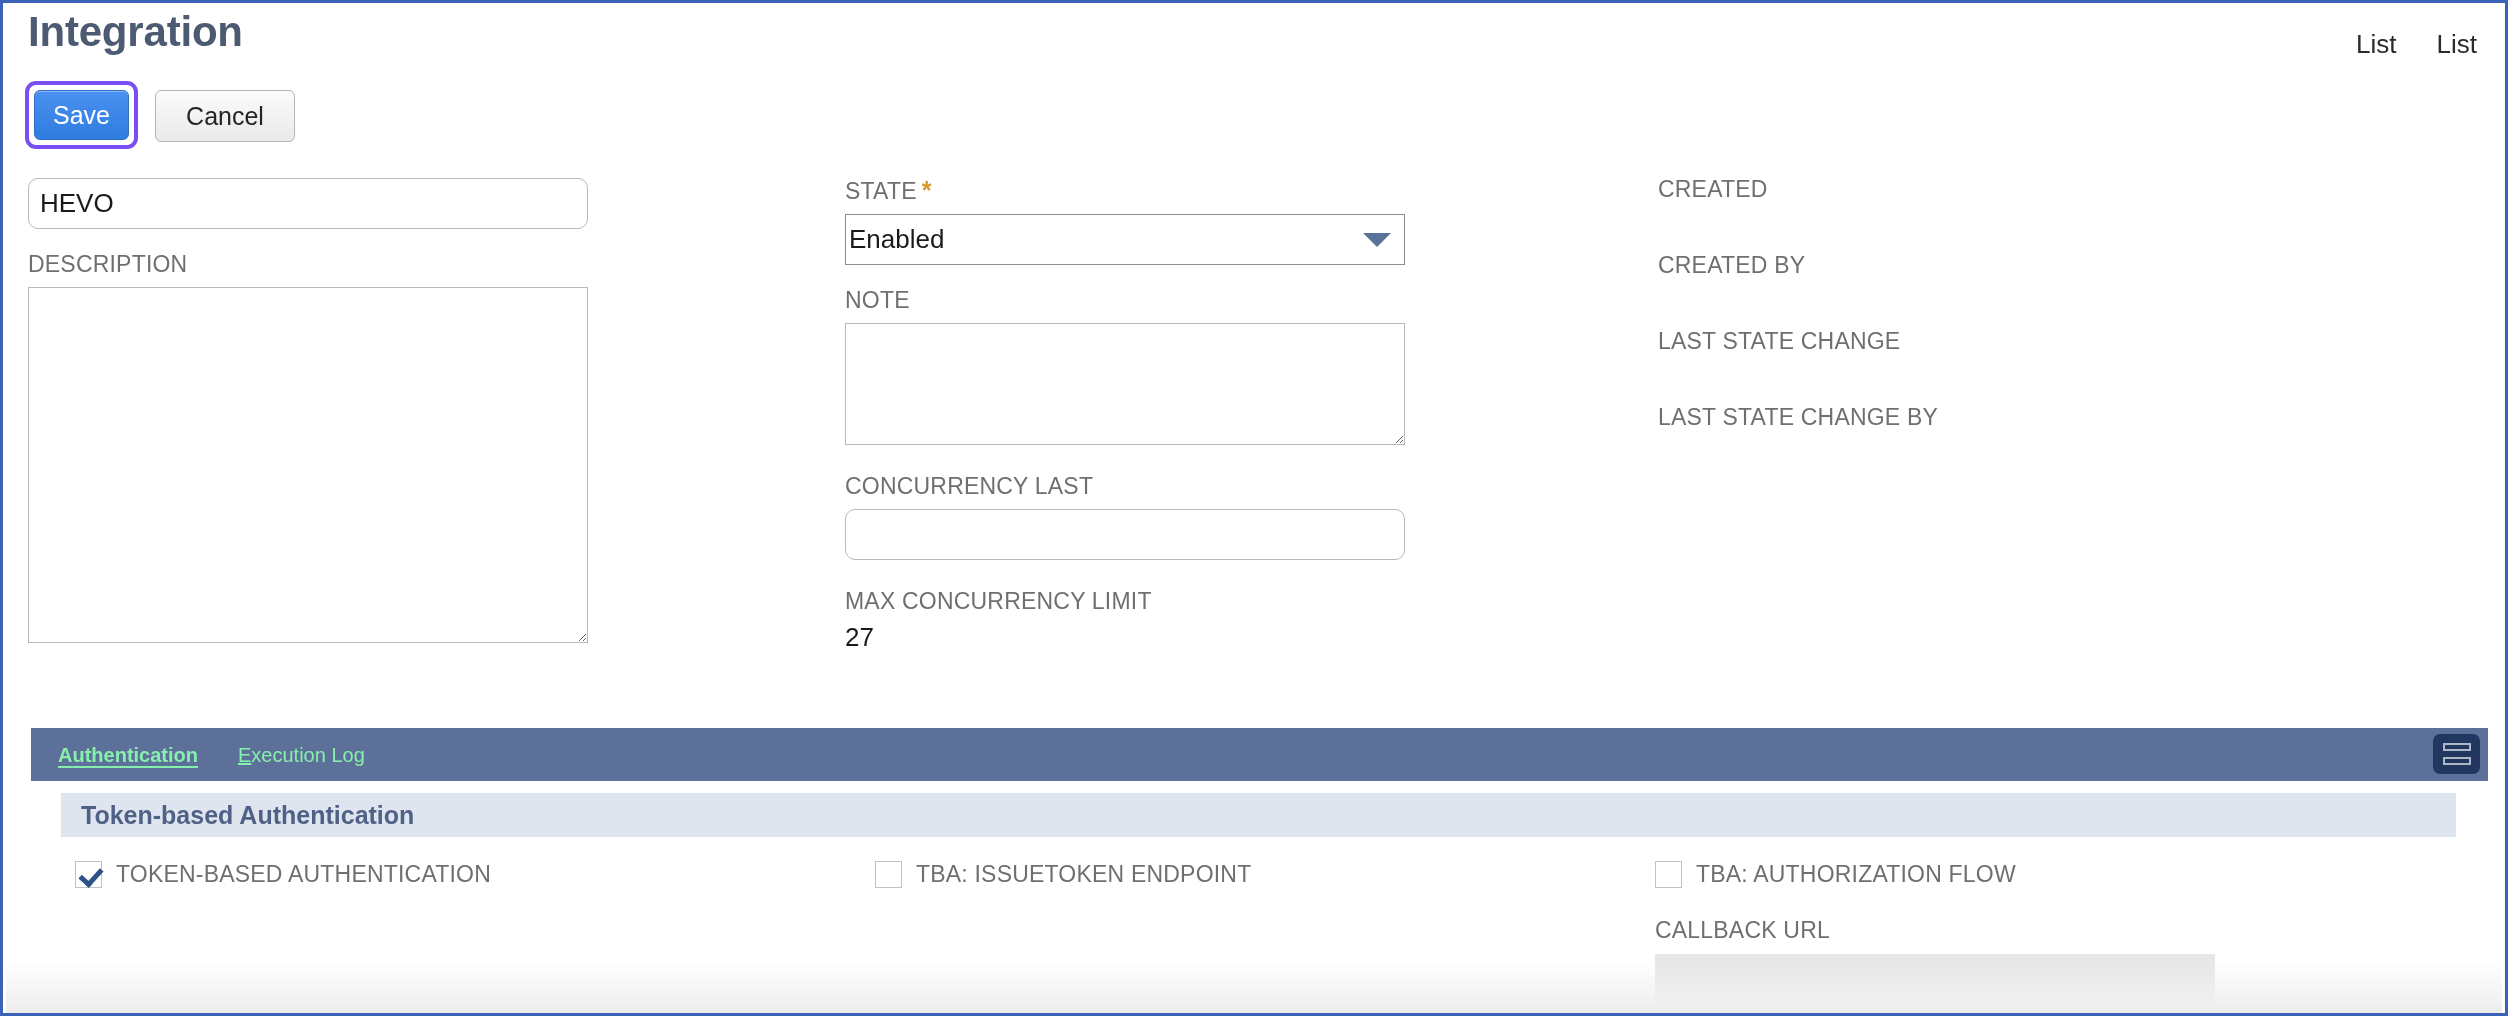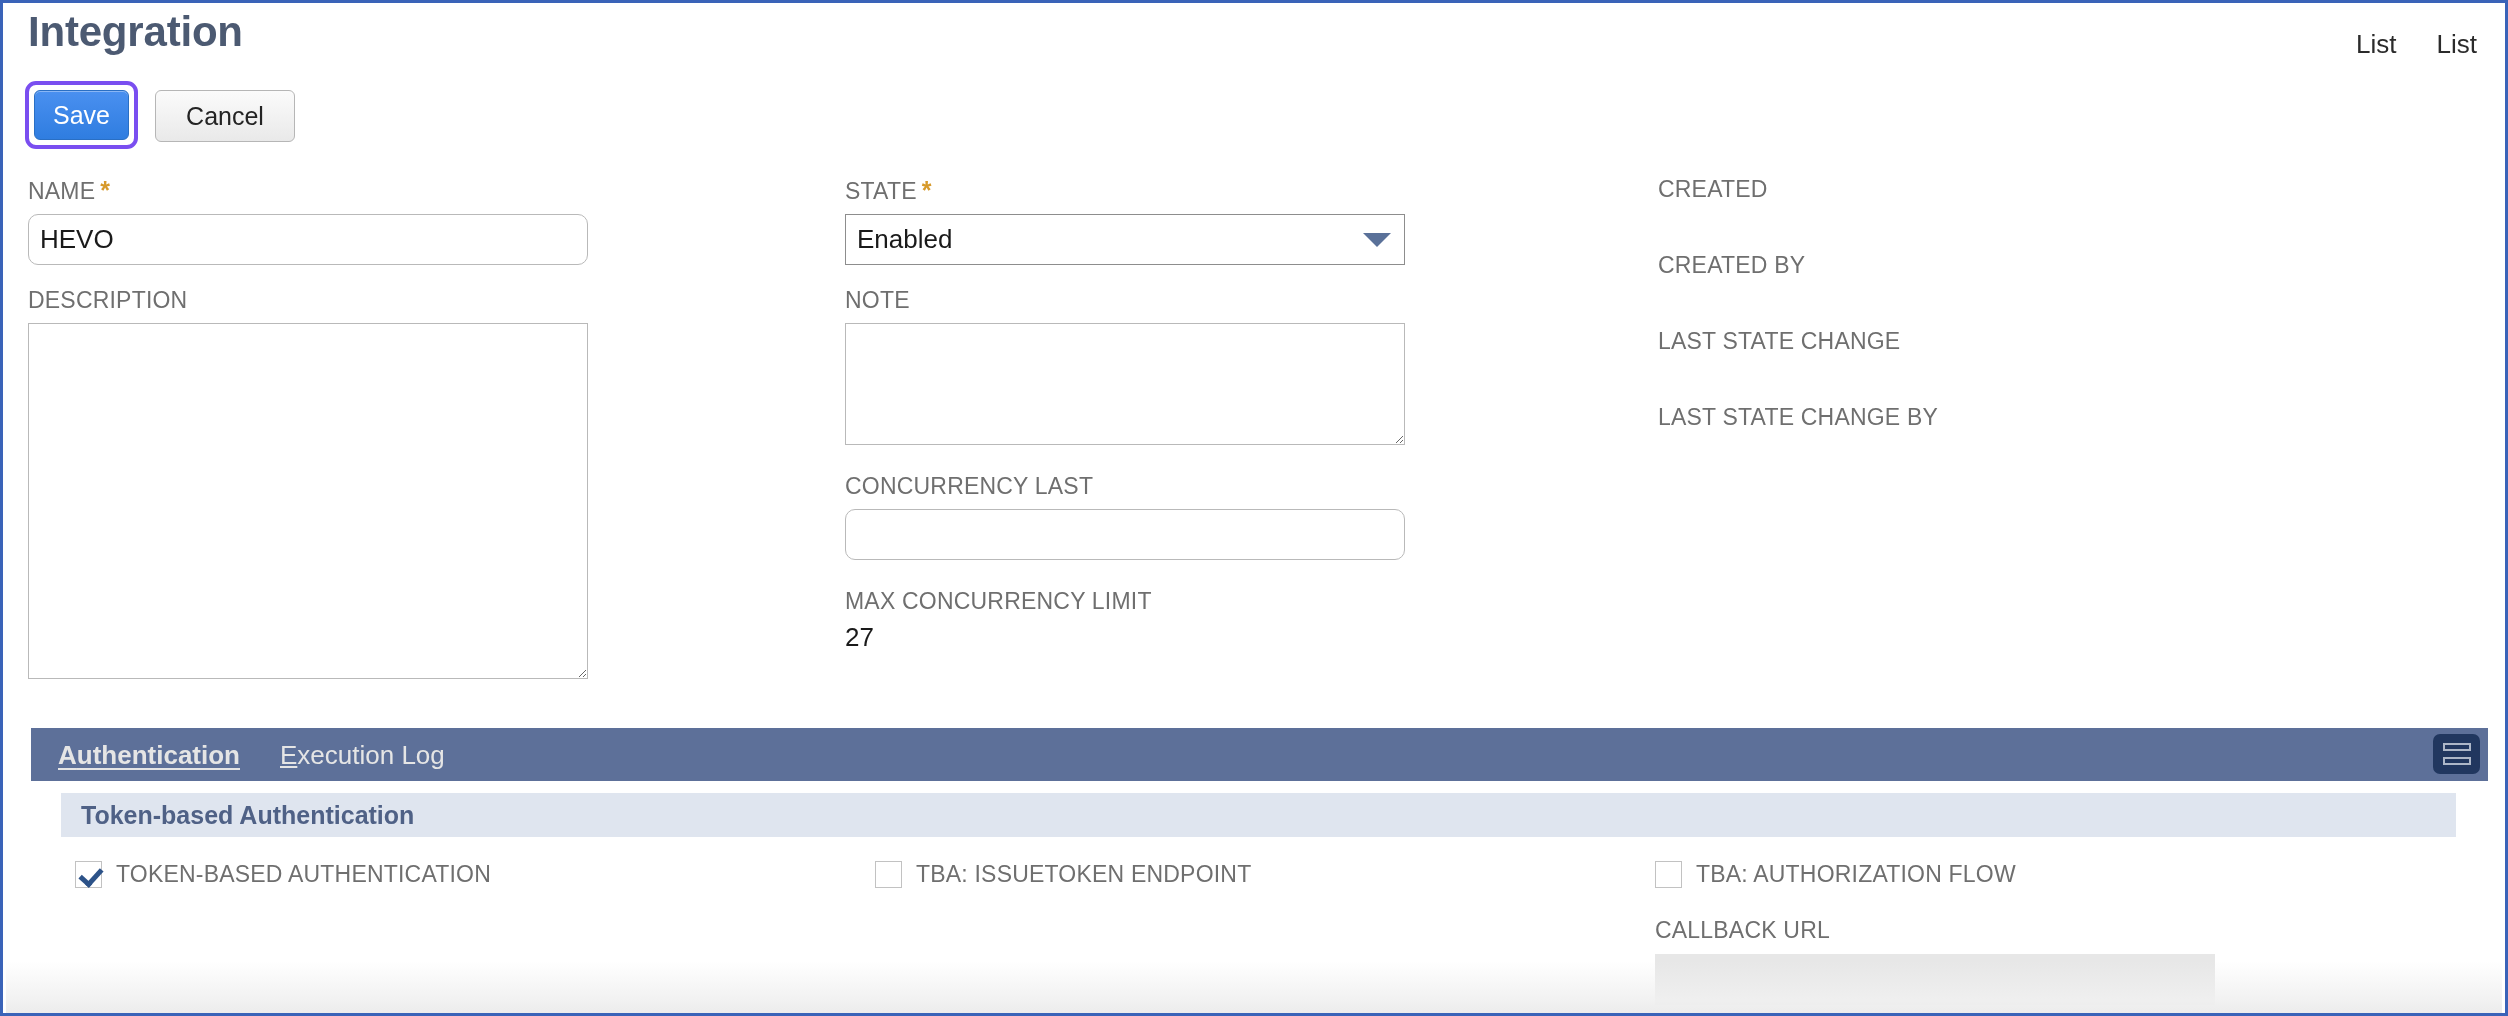--- a/index.html
+++ b/index.html
@@ -168,21 +168,21 @@
   .select-box {
     box-sizing: border-box;
     width: 100%;
     height: 100%;
     border: 1px solid #8d8d8d;
     background: #ffffff;
     font-size: 26px;
     color: #1a1a1a;
     display: flex;
     align-items: center;
-    padding-left: 11px;
+    padding-left: 3px;
     cursor: pointer;
   }
   .select-caret {
     position: absolute;
     right: 14px;
     top: 50%;
     transform: translateY(-50%);
     width: 0; height: 0;
     border-left: 14px solid transparent;
     border-right: 14px solid transparent;
@@ -216,22 +216,22 @@
   .tabs {
     position: absolute;
     left: 27px;
     top: 0;
     height: 100%;
     display: flex;
     align-items: center;
     gap: 40px;
   }
   .tab {
-    font-size: 26px;
-    color: #e5e5e5;
+    font-size: 20px;
+    color: #86efac;
     cursor: pointer;
     line-height: 1;
     white-space: nowrap;
   }
   .tab .accel { text-decoration: underline; }
   .tab-active {
     font-weight: bold;
     text-decoration: underline;
     text-underline-offset: 4px;
   }
@@ -386,21 +386,20 @@
         <button class="btn btn-primary">Save</button>
       </span>
       <button class="btn btn-secondary">Cancel</button>
     </div>
   </div>
 
   <div class="form-area">
 
     <div class="col col-1">
       <div class="field">
-        <label class="field-label"><span>NAME</span><span class="req">*</span></label>
         <input class="text-input" type="text" value="HEVO" style="">
       </div>
 
       <div class="gap-24"></div>
 
       <div class="field">
         <label class="field-label">DESCRIPTION</label>
         <textarea class="text-area ta-description" placeholder="" style=""></textarea>
       </div>
     </div>

